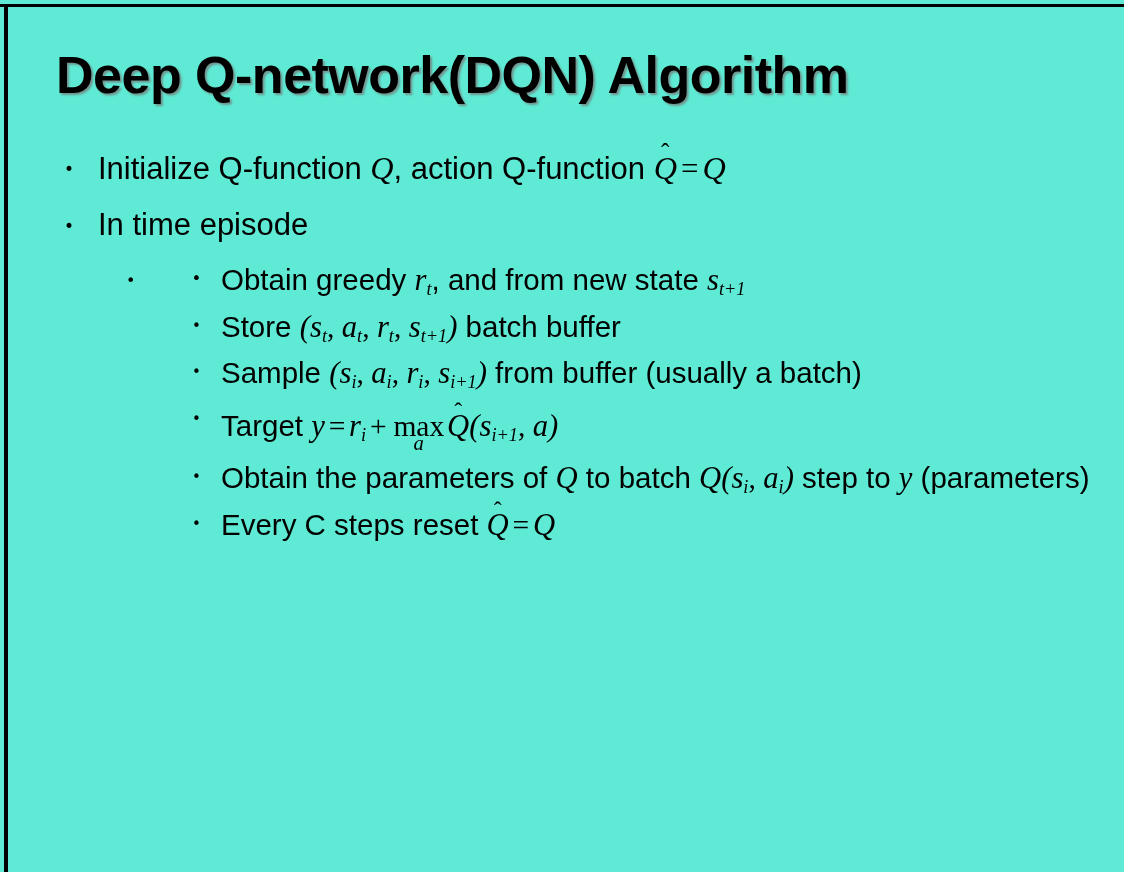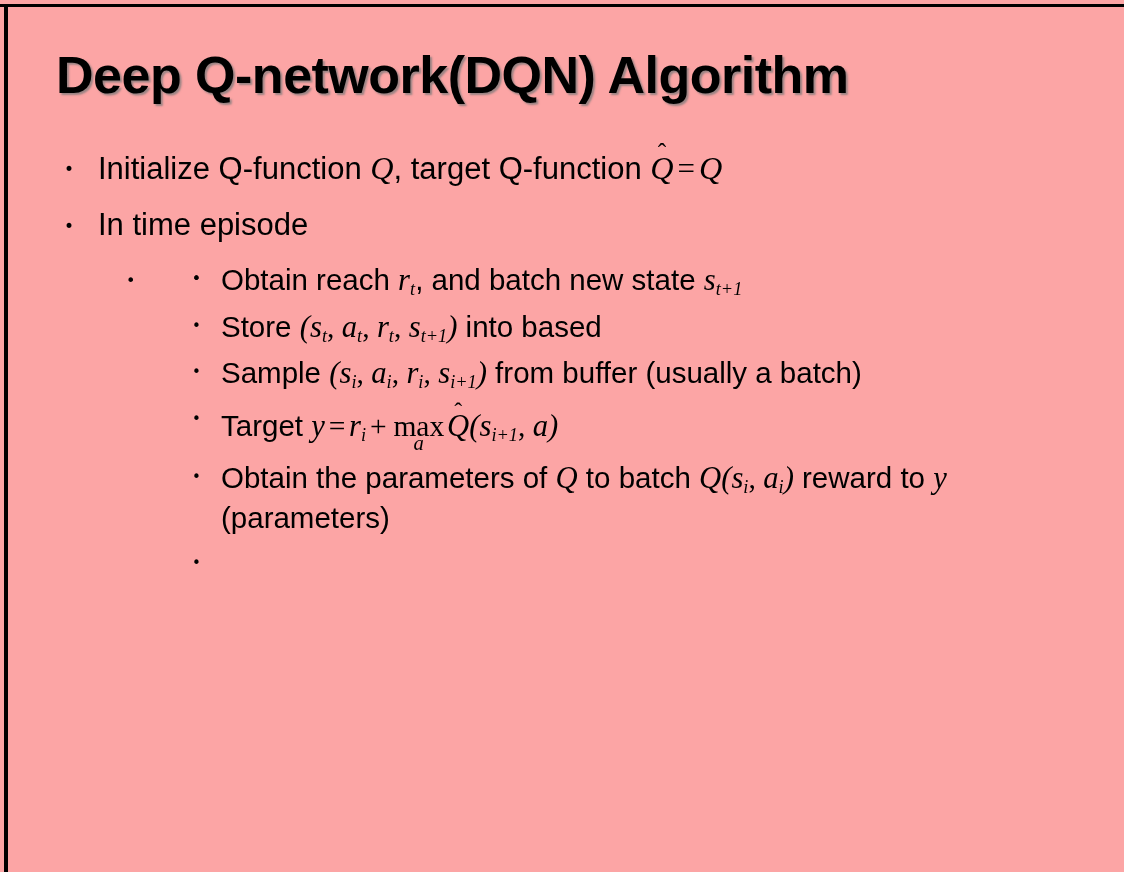--- a/index.html
+++ b/index.html
@@ -12,21 +12,21 @@
     height: 872px;
     font-family: "Liberation Sans", sans-serif;
     color: #000000;
     overflow: hidden;
   }
 
   .slide {
     position: relative;
     width: 1124px;
     height: 872px;
-    background: #fca5a5;
+    background: #5eead4;
     box-sizing: border-box;
   }
 
   
   .frame-top {
     position: absolute;
     left: 0;
     top: 4px;
     width: 1124px;
     height: 3px;
@@ -192,59 +192,60 @@
 
   <div class="frame-top"></div>
   <div class="frame-left"></div>
 
   <div class="slide-title">Deep Q-network(DQN) Algorithm</div>
 
   <div class="body-list">
 
     <div class="li lvl1">
       <span class="dot">•</span>
-      <span class="txt"><span>Initialize Q-function </span><span class="m">Q</span><span>, target Q-function </span><span class="qhat"><span class="hat">̂</span><span>Q</span></span><span class="op">=</span><span class="m">Q</span></span>
+      <span class="txt"><span>Initialize Q-function </span><span class="m">Q</span><span>, action Q-function </span><span class="qhat"><span class="hat">̂</span><span>Q</span></span><span class="op">=</span><span class="m">Q</span></span>
     </div>
 
     <div class="li lvl1">
       <span class="dot">•</span>
       <span class="txt">In time episode</span>
     </div>
 
     <div class="li lvl2">
       <span class="dot">•</span>
     </div>
 
     <div class="li lvl3">
       <span class="dot">•</span>
     </div>
 
     <div class="li lvl3">
       <span class="dot">•</span>
-      <span class="txt"><span>Obtain reach </span><span class="m">r</span><sub class="ms">t</sub><span>, and batch new state </span><span class="m">s</span><sub class="ms">t+1</sub></span>
-    </div>
-
-    <div class="li lvl3">
-      <span class="dot">•</span>
-      <span class="txt"><span>Store </span><span class="m">(</span><span class="m">s</span><sub class="ms">t</sub><span class="mu">, </span><span class="m">a</span><sub class="ms">t</sub><span class="mu">, </span><span class="m">r</span><sub class="ms">t</sub><span class="mu">, </span><span class="m">s</span><sub class="ms">t+1</sub><span class="m">)</span><span> into based</span></span>
+      <span class="txt"><span>Obtain greedy </span><span class="m">r</span><sub class="ms">t</sub><span>, and from new state </span><span class="m">s</span><sub class="ms">t+1</sub></span>
+    </div>
+
+    <div class="li lvl3">
+      <span class="dot">•</span>
+      <span class="txt"><span>Store </span><span class="m">(</span><span class="m">s</span><sub class="ms">t</sub><span class="mu">, </span><span class="m">a</span><sub class="ms">t</sub><span class="mu">, </span><span class="m">r</span><sub class="ms">t</sub><span class="mu">, </span><span class="m">s</span><sub class="ms">t+1</sub><span class="m">)</span><span> batch buffer</span></span>
     </div>
 
     <div class="li lvl3">
       <span class="dot">•</span>
       <span class="txt"><span>Sample </span><span class="m">(</span><span class="m">s</span><sub class="ms">i</sub><span class="mu">, </span><span class="m">a</span><sub class="ms">i</sub><span class="mu">, </span><span class="m">r</span><sub class="ms">i</sub><span class="mu">, </span><span class="m">s</span><sub class="ms">i+1</sub><span class="m">)</span><span> from buffer (usually a batch)</span></span>
     </div>
 
     <div class="li lvl3 has-under">
       <span class="dot">•</span>
       <span class="txt"><span>Target </span><span class="m">y</span><span class="op">=</span><span class="m">r</span><sub class="ms">i</sub><span class="op">+</span><span class="maxop"><span class="mx">max</span><span class="under">a</span></span><span class="qhat"><span class="hat">̂</span><span>Q</span></span><span class="m">(</span><span class="m">s</span><sub class="ms">i+1</sub><span class="mu">, </span><span class="m">a</span><span class="m">)</span></span>
     </div>
 
     <div class="li lvl3">
       <span class="dot">•</span>
-      <span class="txt"><span>Obtain the parameters of </span><span class="m">Q</span><span> to batch </span><span class="m">Q</span><span class="m">(</span><span class="m">s</span><sub class="ms">i</sub><span class="mu">, </span><span class="m">a</span><sub class="ms">i</sub><span class="m">)</span><span> reward to </span><span class="m">y</span><span> (parameters)</span></span>
-    </div>
-
-    <div class="li lvl3">
-      <span class="dot">•</span>
+      <span class="txt"><span>Obtain the parameters of </span><span class="m">Q</span><span> to batch </span><span class="m">Q</span><span class="m">(</span><span class="m">s</span><sub class="ms">i</sub><span class="mu">, </span><span class="m">a</span><sub class="ms">i</sub><span class="m">)</span><span> step to </span><span class="m">y</span><span> (parameters)</span></span>
+    </div>
+
+    <div class="li lvl3">
+      <span class="dot">•</span>
+      <span class="txt"><span>Every C steps reset </span><span class="qhat"><span class="hat">̂</span><span>Q</span></span><span class="op">=</span><span class="m">Q</span></span>
     </div>
 
   </div>
 </div>
 
 </body></html>

